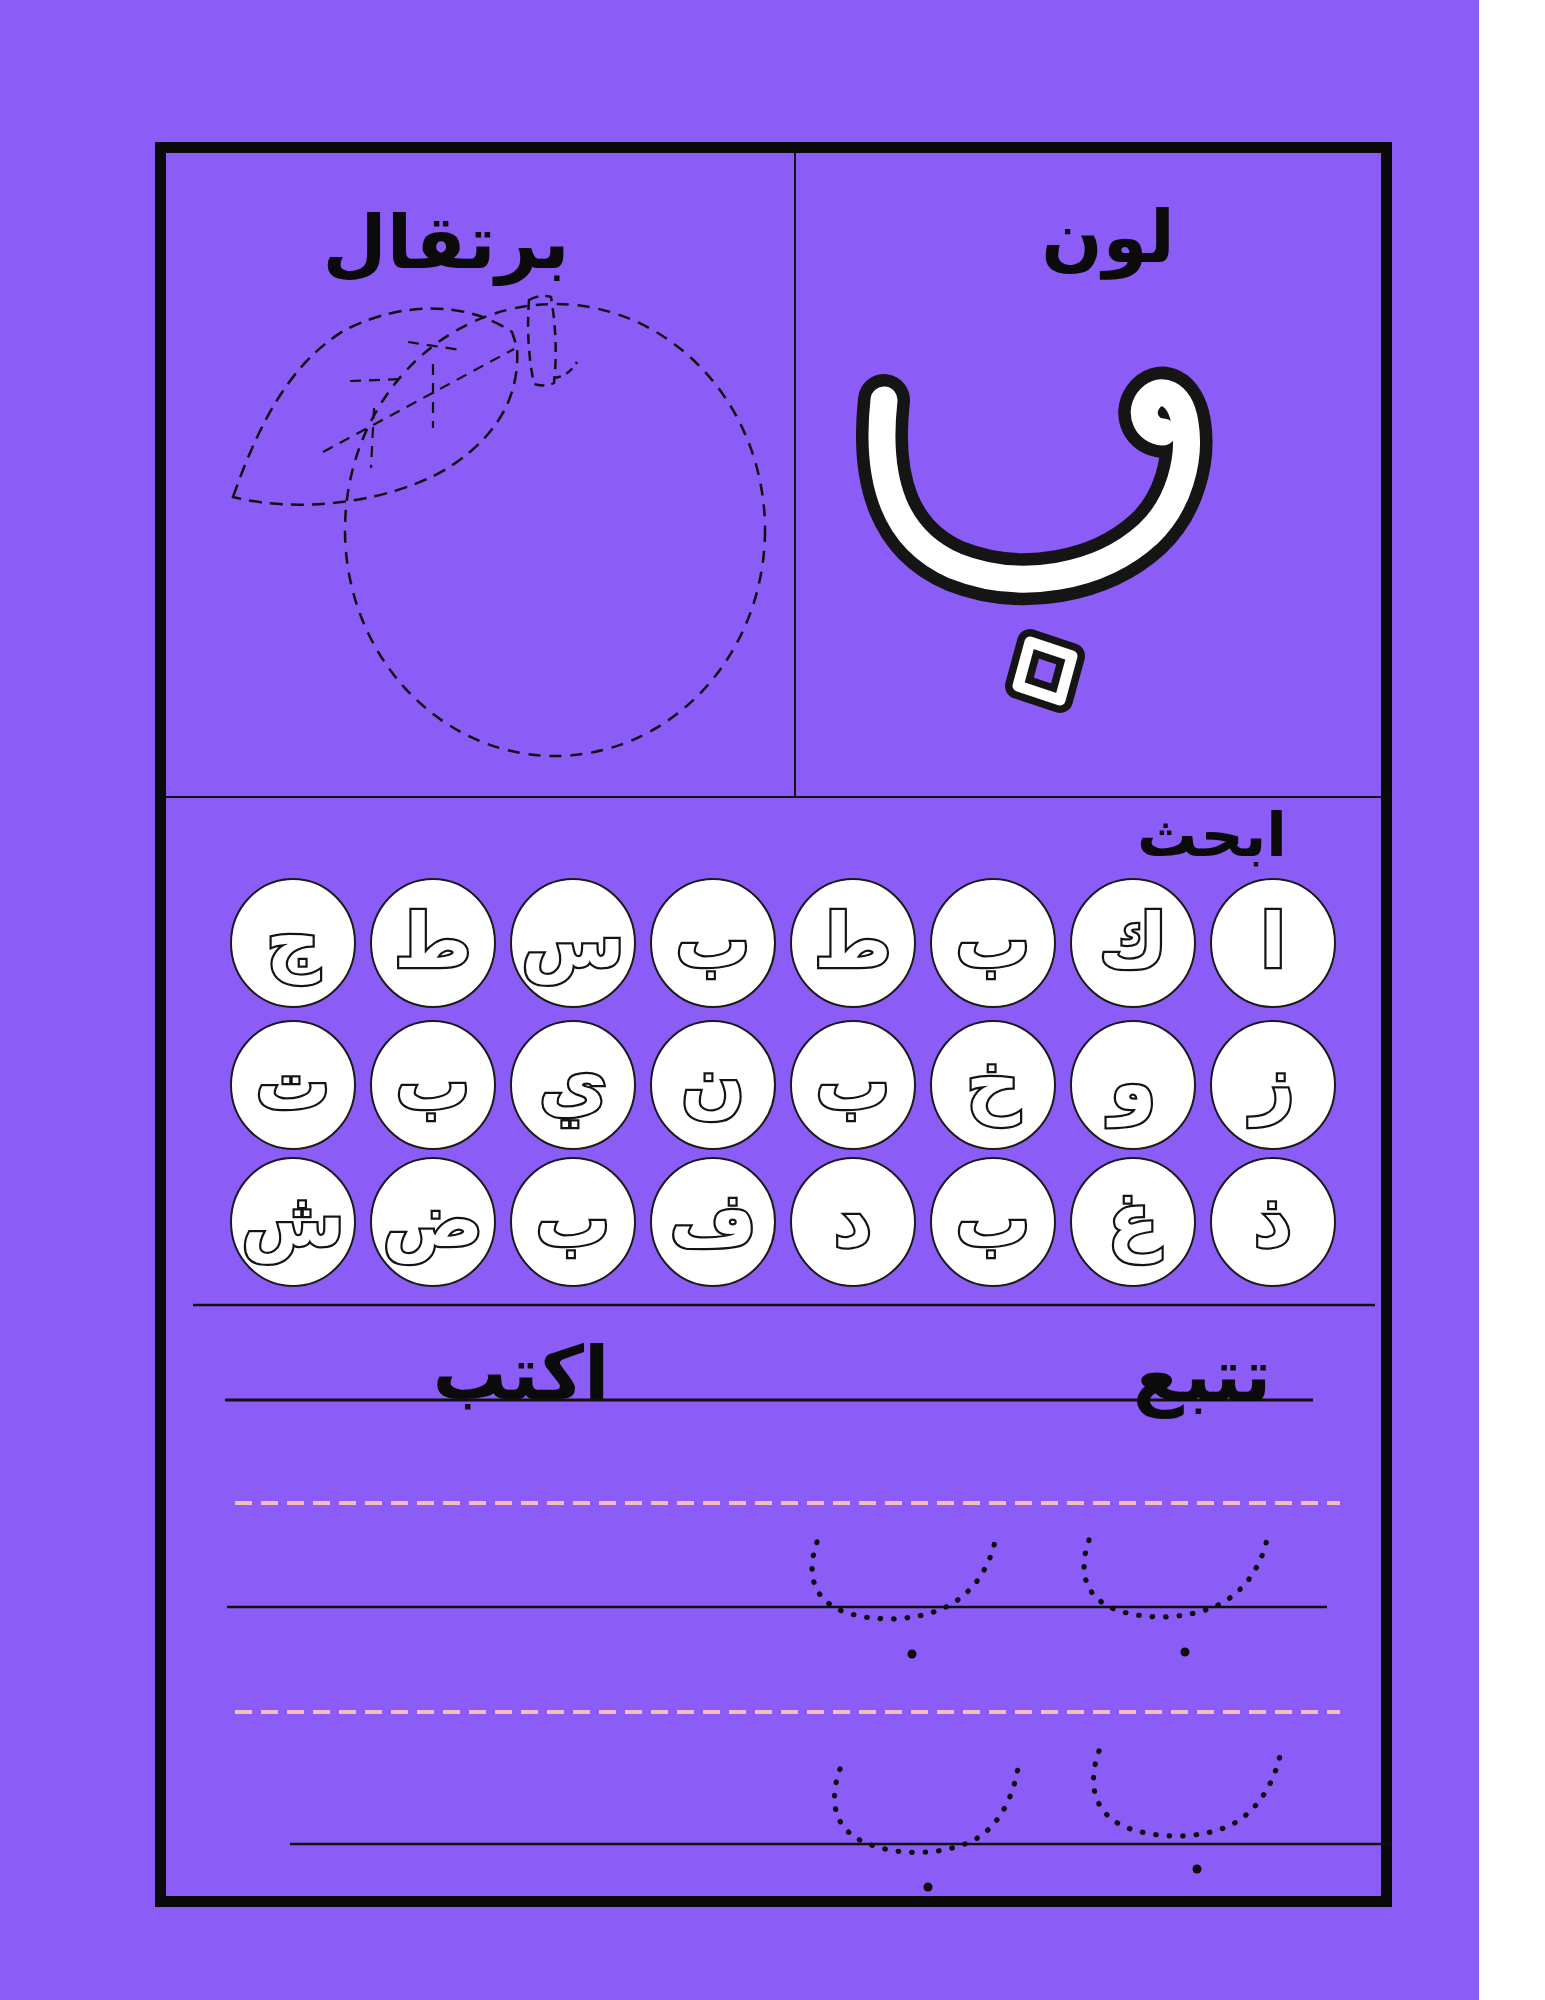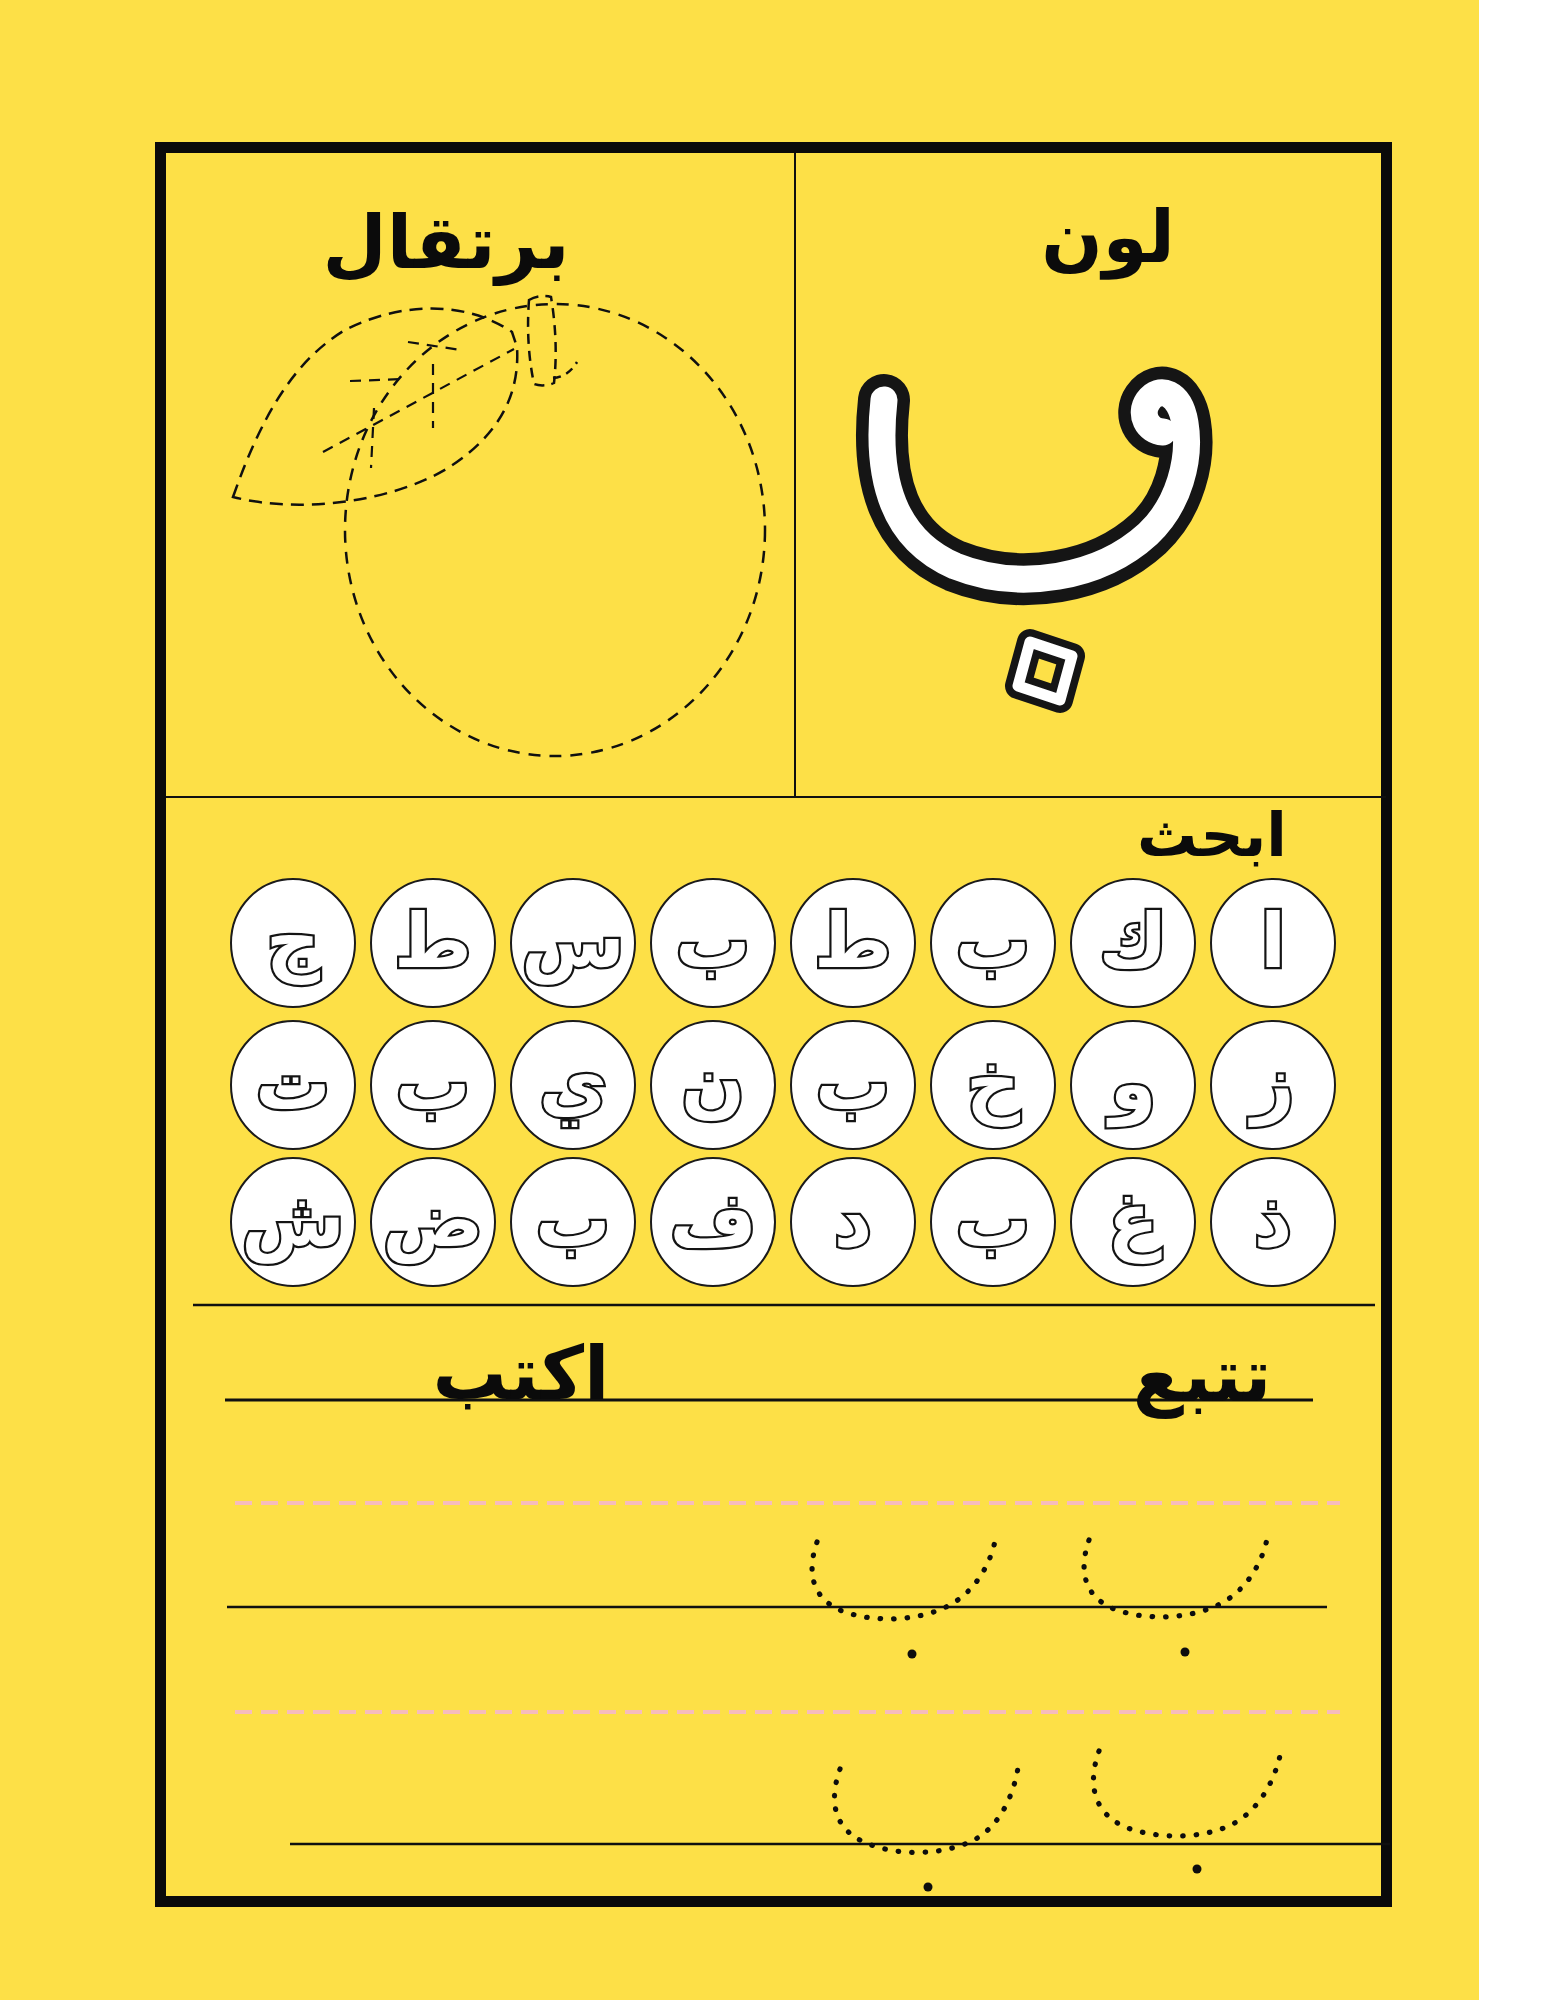--- a/index.html
+++ b/index.html
@@ -1,16 +1,16 @@
 <!DOCTYPE html>
 <html><head>
 <meta charset="utf-8">
 <style>
   html,body{margin:0;padding:0;background:#ffffff;}
-  .canvas{position:relative;width:1479px;height:2000px;background:#fde047;overflow:hidden;}
+  .canvas{position:relative;width:1479px;height:2000px;background:#8b5cf6;overflow:hidden;}
   svg{position:absolute;left:0;top:0;}
   .title{font-family:"DejaVu Sans",sans-serif;font-weight:700;fill:#0b0b0b;text-anchor:middle;}
   .bubble-letter{font-family:"DejaVu Sans",sans-serif;font-weight:700;font-size:75px;
                  fill:#ffffff;stroke:#141414;stroke-width:4.5px;paint-order:stroke;text-anchor:middle;}
   .search-circle{fill:#ffffff;stroke:#1b1b1b;stroke-width:2px;}
   .dashed{fill:none;stroke:#101010;stroke-width:2.5px;}
   .vein{fill:none;stroke:#101010;stroke-width:2.2px;}
   .dotted-trace{fill:none;stroke:#0d0d0d;stroke-width:5.2px;stroke-linecap:round;stroke-dasharray:0.5 13;}
   .rule{stroke:#101010;}
   .pink-rule{stroke:#f6bcbc;stroke-width:4px;stroke-dasharray:17 9;}

